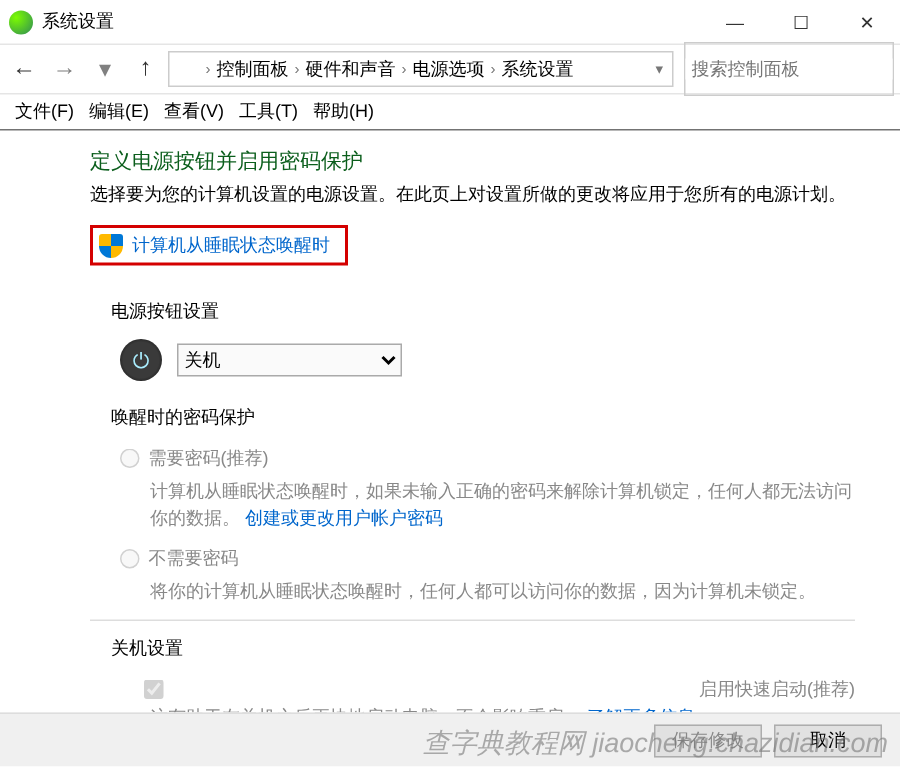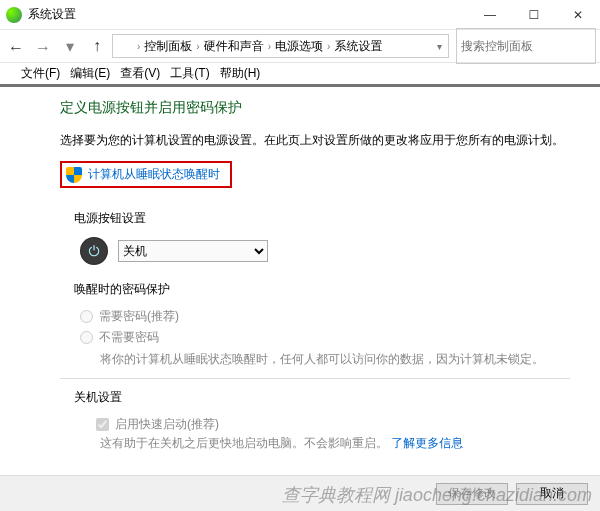--- a/index.html
+++ b/index.html
@@ -10,37 +10,37 @@
 .winbtns { display: flex; }
 .winbtn { width: 44px; height: 30px; display: flex; align-items: center; justify-content: center; font-size: 12px; color: #333; }
 .navbar { height: 33px; display: flex; align-items: center; border-bottom: 1px solid #e5e5e5; padding: 0 4px; gap: 3px; }
 .navbtn { width: 24px; height: 24px; display: flex; align-items: center; justify-content: center; color: #808080; border-radius: 2px; }
 .navbtn.enabled { color: #333; }
 .chev { font-size: 10px; color: #777; padding: 0 2px; }
 .crumb { font-size: 12px; color: #000; padding: 0 2px; white-space: nowrap; }
 .breadbar { flex: 1; display: flex; align-items: center; border: 1px solid #ccc; height: 24px; padding: 0 4px; overflow: hidden; }
 .searchbox { width: 140px; height: 36px; border: 1px solid #ccc; margin-left: 4px; display: flex; align-items: center; }
 .searchbox input { border: none; outline: none; font-size: 12px; width: 100%; padding: 0 4px; color: #888; }
-.menubar { height: 24px; display: flex; align-items: center; padding: 0 17px; gap: 2px; border-bottom: 3px solid #737373; }
+.menubar { height: 24px; display: flex; align-items: center; padding: 0 6px; gap: 2px; border-bottom: 1px solid #737373; }
 .menu-item { font-size: 12px; color: #000; padding: 2px 4px; }
 .content { padding: 12px 30px 0 60px; font-size: 12px; color: #000; height: 388px; overflow: hidden; }
-h2.heading { font-size: 14px; color: #0b5e1c; font-weight: normal; margin-bottom: 14px; }
+h2.heading { font-size: 14px; color: #0b5e1c; font-weight: normal; margin-bottom: 3px; }
 .desc { font-size: 12px; color: #000; line-height: 1.5; margin-bottom: 12px; }
 .redbox { border: 2px solid #d40000; display: inline-flex; align-items: center; padding: 3px 10px 3px 4px; gap: 6px; margin-bottom: 14px; }
 .shield { width: 16px; height: 16px; background: conic-gradient(#0078d7 0 90deg, #ffb900 90deg 180deg, #0078d7 180deg 270deg, #ffb900 270deg 360deg); border-radius: 2px 2px 50% 50%; }
 .link { color: #0066cc; }
 .section-title { font-size: 12px; color: #000; margin: 8px 0 10px 14px; }
 .power-row { display: flex; align-items: center; gap: 10px; margin-left: 20px; margin-bottom: 16px; }
 .power-icon { width: 28px; height: 28px; border-radius: 50%; background: radial-gradient(circle, #3a3a3a 60%, #000); display: flex; align-items: center; justify-content: center; color: #aef; font-size: 14px; }
 select.combo { width: 150px; height: 22px; font-size: 12px; border: 1px solid #aaa; background: #fafafa; }
 .radio-row { margin-left: 20px; margin-bottom: 4px; display: flex; align-items: center; gap: 6px; }
 .radio-row input { margin: 0; }
 .radio-row label { color: #888; }
 .sub-desc { margin-left: 40px; color: #888; line-height: 1.5; margin-bottom: 10px; }
-.check-row { margin-left: 36px; margin-bottom: 2px; display: flex; align-items: center; gap: 6px; }
+.check-row { margin-left: 36px; margin-bottom: 2px; display: flex; align-items: center; gap: 6px; justify-content: space-between; }
 .check-row input[type=checkbox] { width: 13px; height: 13px; accent-color: #999; }
 .check-row label.dim { color: #888; }
 .check-sub { margin-left: 40px; color: #888; margin-bottom: 6px; }
 hr.sep { border: none; border-top: 1px solid #ddd; margin: 6px 0 10px 0; }
 .footer { position: absolute; bottom: 0; left: 0; right: 0; height: 36px; background: #f0f0f0; border-top: 1px solid #ddd; display: flex; align-items: center; justify-content: flex-end; padding: 0 12px; gap: 8px; }
 .btn { min-width: 72px; height: 22px; font-size: 12px; border: 1px solid #adadad; background: #e1e1e1; padding: 0 11px; }
 .btn:disabled { color: #888; }
 .watermark { position: absolute; bottom: 4px; right: 8px; font-size: 18px; color: rgba(120,120,120,0.6); font-style: italic; font-family: Liberation Sans, sans-serif; pointer-events: none; margin-left: 12px; }
 </style>
 </head>
@@ -101,20 +101,24 @@
     <select class="combo">
       <option>关机</option>
     </select>
   </div>
 
   <div class="section-title">唤醒时的密码保护</div>
   <div class="radio-row">
     <input type="radio" disabled="" style="">
     <label>需要密码(推荐)</label>
   </div>
+  <div class="sub-desc">
+    <span>计算机从睡眠状态唤醒时，如果未输入正确的密码来解除计算机锁定，任何人都无法访问你的数据。</span>
+    <span class="link">创建或更改用户帐户密码</span>
+  </div>
   <div class="radio-row">
     <input type="radio" disabled="" style="">
     <label>不需要密码</label>
   </div>
   <div class="sub-desc">将你的计算机从睡眠状态唤醒时，任何人都可以访问你的数据，因为计算机未锁定。</div>
 
   <hr class="sep">
 
   <div class="section-title">关机设置</div>
 

